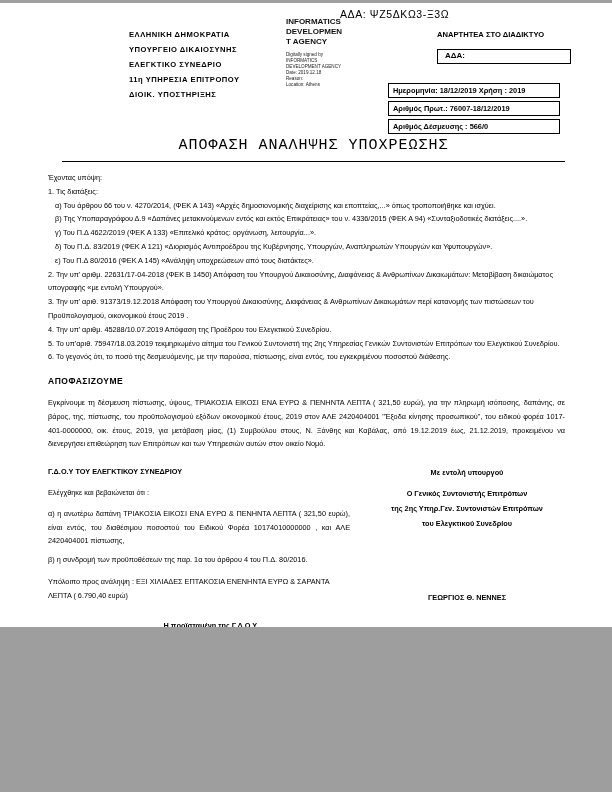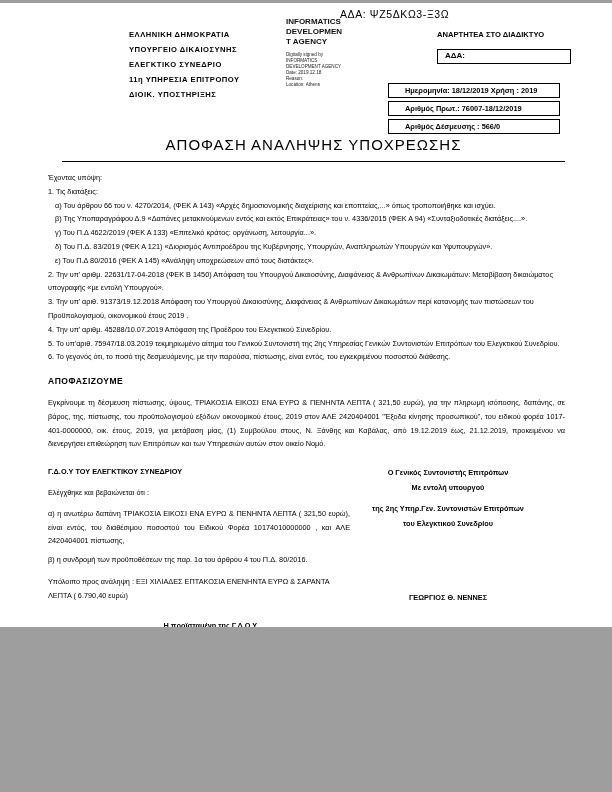--- a/index.html
+++ b/index.html
@@ -17,31 +17,31 @@
   
   .agency{position:absolute;left:129px;top:24px;font-size:7.6px;font-weight:bold;letter-spacing:0.5px;line-height:15px;}
   
   .stamp{position:absolute;left:286px;top:14px;display:flex;gap:5px;flex-direction:column;}
   .stamp-name{font-size:8px;font-weight:bold;line-height:10px;width:60px;color:#101010;}
   .stamp-sig{font-size:4.6px;line-height:6px;color:#222;width:58px;}
   
   .web-post{position:absolute;left:437px;top:27px;font-size:7.6px;font-weight:bold;}
   .ada-box{position:absolute;left:437px;top:46px;width:118px;height:11px;border:1.5px solid #000;font-size:8px;font-weight:bold;padding:1px 7px;}
   .meta{position:absolute;left:388px;top:80px;width:172px;}
-  .meta-box{border:1.5px solid #000;padding:2px 16px;font-size:7.4px;font-weight:bold;margin-bottom:3px;white-space:nowrap;background:#fff;}
+  .meta-box{border:1.5px solid #000;padding:2px 4px;font-size:7.4px;font-weight:bold;margin-bottom:3px;white-space:nowrap;background:#fff;}
   
-  .title-wrap{position:absolute;left:62px;right:47px;top:133px;text-align:center;border-bottom:1px solid #000;padding-bottom:7px;}
+  .title-wrap{position:absolute;left:62px;right:47px;top:133px;text-align:center;border-bottom:1px solid #000;padding-bottom:7px;font-family:Liberation Mono, monospace;}
   .title{font-size:15px;letter-spacing:1px;}
   
   .content{position:absolute;left:48px;right:47px;top:168px;font-size:7.3px;line-height:13.8px;}
   .para{margin:0;}
   .sub{padding-left:7px;}
   .decision-heading{text-align:left;font-weight:bold;font-size:8.5px;letter-spacing:0.5px;margin:11px 0 7px 0;}
   .decision-paragraph{text-align:justify;}
-  .columns{display:flex;margin-top:14px;}
+  .columns{display:flex;justify-content:space-between;margin-top:14px;}
   .col-left{width:302px;}
   .col-right{width:196px;text-align:center;font-weight:bold;}
   .gdoy-heading{font-weight:bold;margin-bottom:7px;}
   .gdoy-check{margin-bottom:7px;}
   .gdoy-a{text-align:justify;margin-bottom:5px;}
   .gdoy-b{margin-bottom:8px;}
   .gdoy-reg{text-align:justify;margin-bottom:7px;}
   .sig-line{line-height:15px;}
   .sig-intro{margin-bottom:6px;}
   .sig-name{margin-top:60px;font-weight:bold;}
@@ -114,22 +114,22 @@
 
     <div class="columns">
       <div class="col-left">
         <div class="gdoy-heading">Γ.Δ.Ο.Υ ΤΟΥ ΕΛΕΓΚΤΙΚΟΥ ΣΥΝΕΔΡΙΟΥ</div>
         <div class="gdoy-check">Ελέγχθηκε και βεβαιώνεται ότι :</div>
         <div class="gdoy-a">α) η ανωτέρω δαπάνη ΤΡΙΑΚΟΣΙΑ ΕΙΚΟΣΙ ΕΝΑ ΕΥΡΩ &amp; ΠΕΝΗΝΤΑ ΛΕΠΤΑ ( 321,50 ευρώ), είναι εντός, του διαθέσιμου ποσοστού του Ειδικού Φορέα 10174010000000 , και ΑΛΕ 2420404001 πίστωσης,</div>
         <div class="gdoy-b">β) η συνδρομή των προϋποθέσεων της παρ. 1α του άρθρου 4 του Π.Δ. 80/2016.</div>
         <div class="gdoy-balance">Υπόλοιπο προς ανάληψη : ΕΞΙ ΧΙΛΙΑΔΕΣ ΕΠΤΑΚΟΣΙΑ ΕΝΕΝΗΝΤΑ ΕΥΡΩ &amp; ΣΑΡΑΝΤΑ ΛΕΠΤΑ ( 6.790,40 ευρώ)</div>
       </div>
       <div class="col-right">
+        <div class="sig-line sig-intro">Με εντολή υπουργού</div>
         <div class="sig-line">Ο Γενικός Συντονιστής Επιτρόπων</div>
-        <div class="sig-line sig-intro">Με εντολή υπουργού</div>
         <div class="sig-line">της 2ης Υπηρ.Γεν. Συντονιστών Επιτρόπων</div>
         <div class="sig-line">του Ελεγκτικού Συνεδρίου</div>
         <div class="sig-name">ΓΕΩΡΓΙΟΣ Θ. ΝΕΝΝΕΣ</div>
       </div>
     </div>
 
     <div class="bottom-sig">
       <div>Η προϊσταμένη της Γ.Δ.Ο.Υ.</div>
       <div>του Ελεγκτικού Συνεδρίου</div>
       <div class="bottom-name">ΕΡΙΕΤΤΑ ΖΕΡΒΟΥΔΑΚΗ</div>

